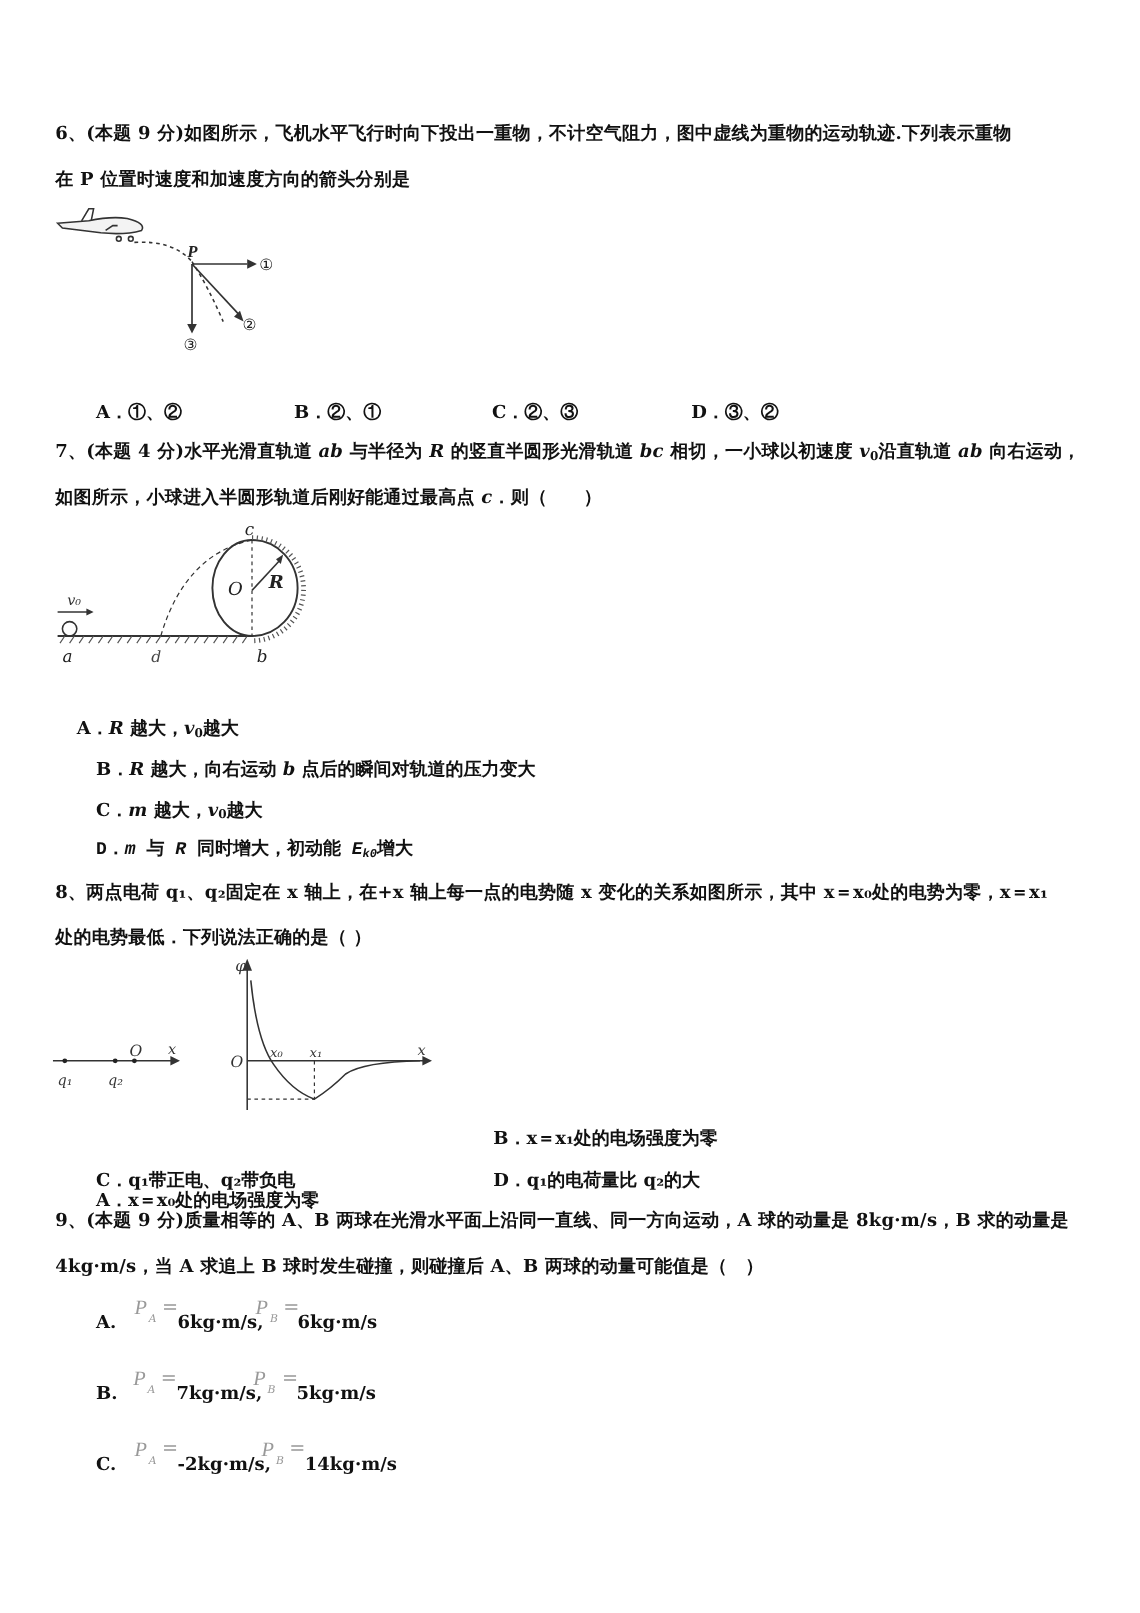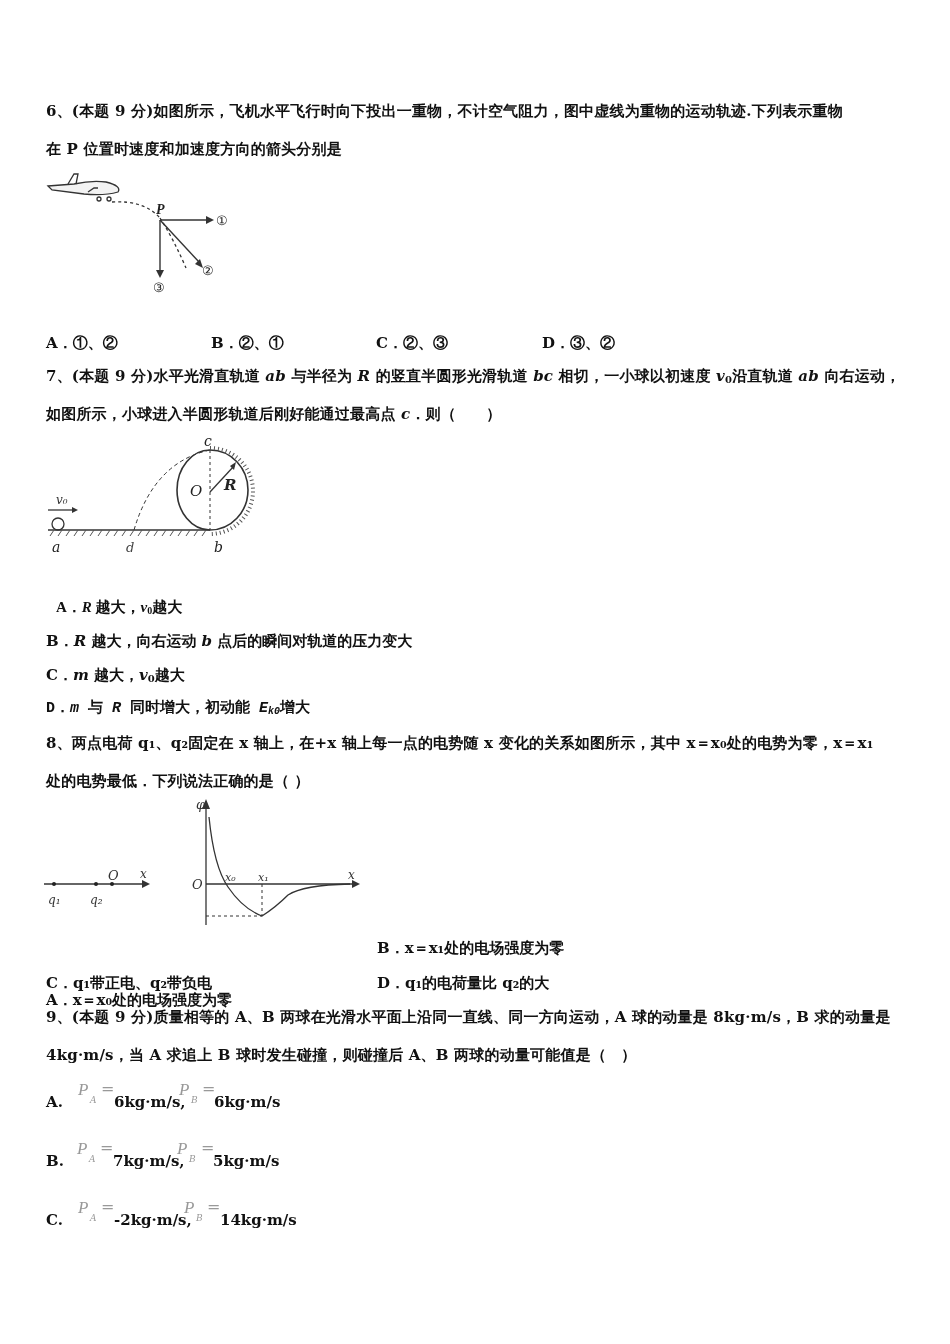--- a/index.html
+++ b/index.html
@@ -5,21 +5,21 @@
   html, body { margin: 0; padding: 0; background: #ffffff; }
   body {
     width: 950px; height: 1344px; position: relative; overflow: hidden;
     font-family: "DejaVu Serif", "Liberation Serif", serif;
     color: #111111;
   }
   .line {
     position: absolute; left: 46px; font-size: 15px; font-weight: bold;
     white-space: nowrap; line-height: 20px; letter-spacing: 0.2px;
   }
-  .opt { position: absolute; font-size: 15px; font-weight: bold; white-space: nowrap; line-height: 20px; }
+  .opt { position: absolute; font-size: 15px; font-weight: bold; white-space: nowrap; line-height: 20px; margin-left: 34px; }
   .it { font-style: italic; }
   sub { font-size: 10px; vertical-align: -2px; }
   .fig { position: absolute; }
   .mom-lbl { color: #999; font-style: italic; font-weight: normal; font-family: "Liberation Serif", serif; font-size: 17px; }
   .mom-sub { color: #999; font-style: italic; font-weight: normal; font-size: 9px; }
   .mom-eq { color: #999; font-weight: normal; font-size: 16px; }
 </style>
 </head>
 <body>
 
@@ -47,21 +47,21 @@
   <polygon points="112,100 116,108 120,100" fill="#333"></polygon>
   <text x="109" y="122" font-size="13" fill="#222">③</text>
 </svg>
 
 <div class="opt" style="left:46px;top:333px;"><span>A．</span><span>①、②</span></div>
 <div class="opt" style="left:211px;top:333px;text-align:center;"><span>B．</span><span>②、①</span></div>
 <div class="opt" style="left:376px;top:333px;"><span>C．</span><span>②、③</span></div>
 <div class="opt" style="left:542px;top:333px;"><span>D．</span><span>③、②</span></div>
 
 <div class="line" style="top:366px;">
-  <span>7、(本题 9 分)水平光滑直轨道 </span><span class="it">ab</span><span> 与半径为 </span><span class="it">R</span><span> 的竖直半圆形光滑轨道 </span><span class="it">bc</span><span> 相切，一小球以初速度 </span><span class="it">v</span><sub>0</sub><span>沿直轨道 </span><span class="it">ab</span><span> 向右运动，</span>
+  <span>7、(本题 4 分)水平光滑直轨道 </span><span class="it">ab</span><span> 与半径为 </span><span class="it">R</span><span> 的竖直半圆形光滑轨道 </span><span class="it">bc</span><span> 相切，一小球以初速度 </span><span class="it">v</span><sub>0</sub><span>沿直轨道 </span><span class="it">ab</span><span> 向右运动，</span>
 </div>
 <div class="line" style="top:404px;text-align:right;">
   <span>如图所示，小球进入半圆形轨道后刚好能通过最高点 </span><span class="it">c</span><span>．则（　　）</span>
 </div>
 
 <svg class="fig" style="left:44px;top:432px;" width="215" height="125">
   <line x1="4" y1="98" x2="166" y2="98" stroke="#333" stroke-width="1.6"></line>
   <g stroke="#555" stroke-width="1">
     <path d="M6 104 l4 -6 M14 104 l4 -6 M22 104 l4 -6 M30 104 l4 -6 M38 104 l4 -6 M46 104 l4 -6 M54 104 l4 -6 M62 104 l4 -6 M70 104 l4 -6 M78 104 l4 -6 M86 104 l4 -6 M94 104 l4 -6 M102 104 l4 -6 M110 104 l4 -6 M118 104 l4 -6 M126 104 l4 -6 M134 104 l4 -6 M142 104 l4 -6 M150 104 l4 -6 M158 104 l4 -6"></path>
   </g>
@@ -77,21 +77,21 @@
   <polygon points="28,75 34,78 28,81" fill="#333"></polygon>
   <text x="12" y="72" font-size="12" font-style="italic" fill="#333">v₀</text>
   <text x="160" y="14" font-size="14" font-style="italic" fill="#222">c</text>
   <text x="146" y="64" font-size="15" font-style="italic" fill="#222">O</text>
   <text x="180" y="58" font-size="15" font-style="italic" font-weight="bold" fill="#222">R</text>
   <text x="8" y="120" font-size="14" font-style="italic" fill="#222">a</text>
   <text x="82" y="120" font-size="13" font-style="italic" fill="#444">d</text>
   <text x="170" y="120" font-size="14" font-style="italic" fill="#222">b</text>
 </svg>
 
-<div class="opt" style="left:56px;top:597px;font-family:Liberation Serif, serif;">
+<div class="opt" style="left:30px;top:597px;">
   <span>A．</span><span class="it">R</span><span> 越大，</span><span class="it">v</span><sub>0</sub><span>越大</span>
 </div>
 <div class="opt" style="left:46px;top:631px;">
   <span>B．</span><span class="it">R</span><span> 越大，向右运动 </span><span class="it">b</span><span> 点后的瞬间对轨道的压力变大</span>
 </div>
 <div class="opt" style="left:46px;top:665px;">
   <span>C．</span><span class="it">m</span><span> 越大，</span><span class="it">v</span><sub>0</sub><span>越大</span>
 </div>
 <div class="opt" style="left:46px;top:699px;font-family:Liberation Mono, monospace;">
   <span>D．</span><span class="it">m</span><span> 与 </span><span class="it">R</span><span> 同时增大，初动能 </span><span class="it">E</span><sub class="it">k0</sub><span>增大</span>

